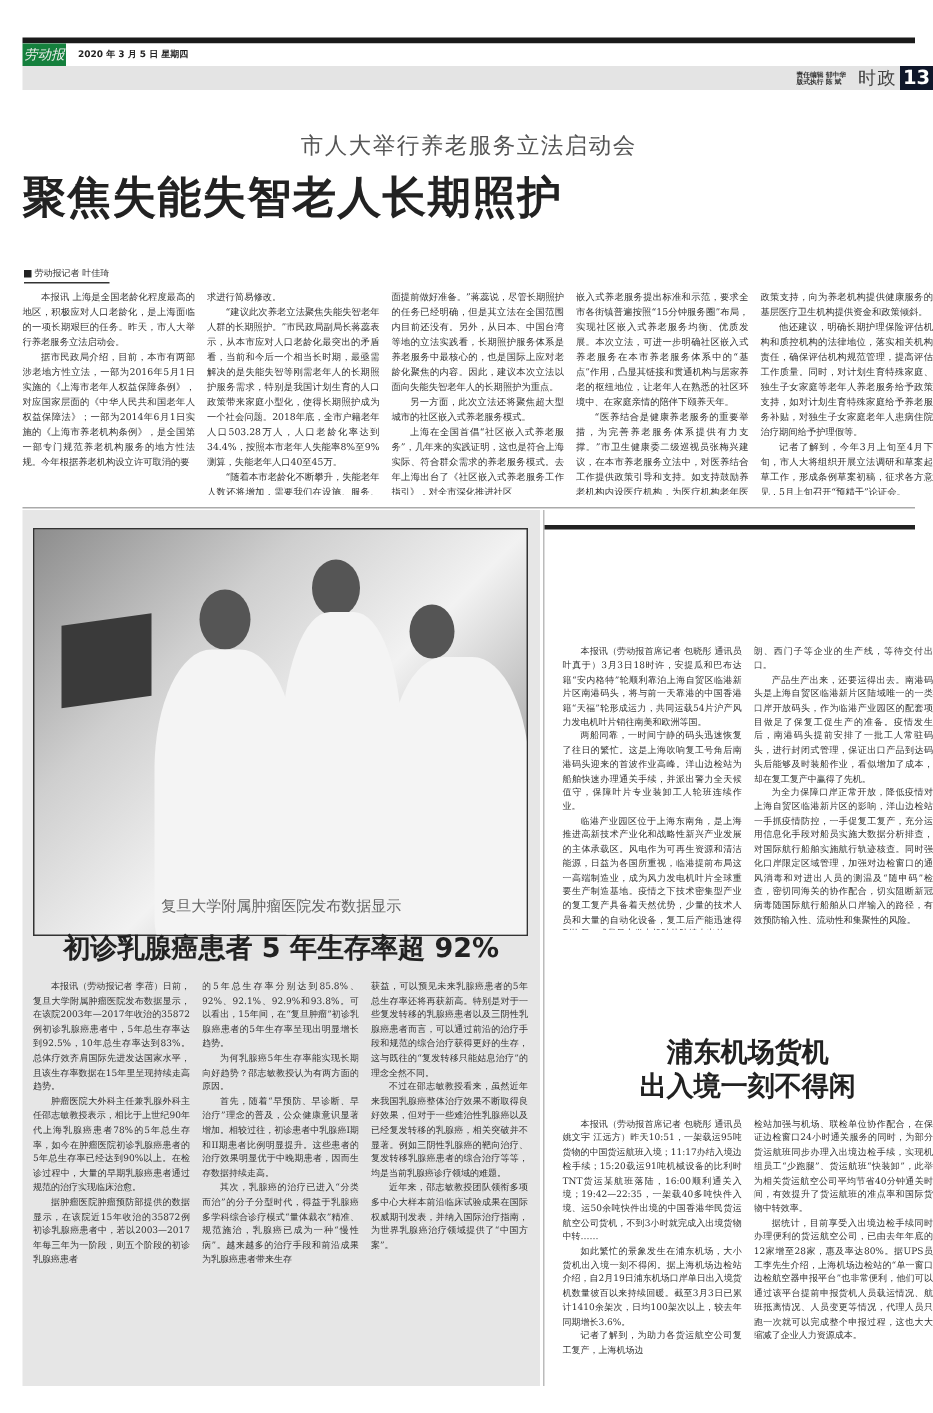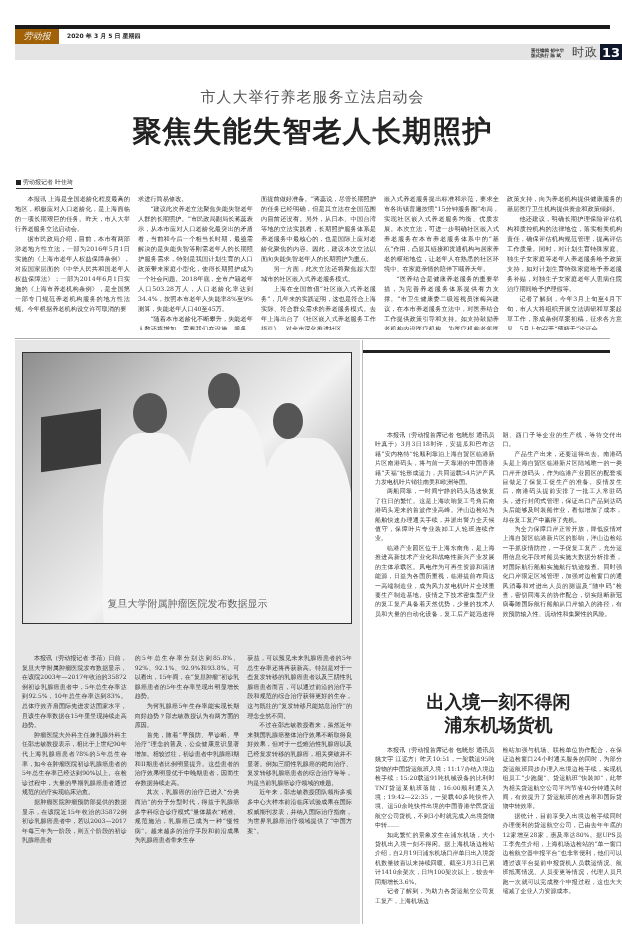--- a/index.html
+++ b/index.html
@@ -1,28 +1,28 @@
 <!DOCTYPE html>
 <html><head>
 <meta charset="utf-8">
 <style>
   * { box-sizing: border-box; margin: 0; padding: 0; }
   body { width: 622px; height: 942px; background: #ffffff; font-family: "DejaVu Serif", serif; color: #222; overflow: hidden; position: relative; }
   .page { position: absolute; left: 15px; top: 0; width: 607px; height: 942px; }
   .topbar { position: absolute; left: 0; top: 25px; width: 595px; height: 4px; background: #1a1a1a; }
   .masthead { position: absolute; left: 0; top: 29px; width: 595px; height: 15px; background: #fff; display: flex; align-items: center; }
-  .logo { width: 44px; height: 15px; background: #a16207; color: #eee; font-size: 9px; font-style: italic; display: flex; align-items: center; justify-content: center; font-family: "DejaVu Serif", serif; }
+  .logo { width: 29px; height: 15px; background: #15803d; color: #eee; font-size: 9px; font-style: italic; display: flex; align-items: center; justify-content: center; font-family: "DejaVu Serif", serif; }
   .date { font-size: 6px; margin-left: 8px; color: #222; font-family: "DejaVu Sans", sans-serif; font-weight: bold; }
   .band { position: absolute; left: 0; top: 44px; width: 595px; height: 16px; background: #e4e4e4; }
   .editors { position: absolute; right: 58px; top: 48px; font-size: 4.5px; line-height: 5px; font-family: "DejaVu Sans", sans-serif; font-weight: bold; color: #333; text-align: left; }
   .section-name { position: absolute; right: 24px; top: 44px; font-size: 12px; color: #444; font-family: Liberation Sans, sans-serif; letter-spacing: 1px; }
   .page-num { position: absolute; right: 0; top: 44px; width: 22px; height: 16px; background: #0f172a; color: #fff; font-family: "DejaVu Sans", sans-serif; font-weight: bold; font-size: 13px; display: flex; align-items: center; justify-content: center; }
 
   .main-sub { position: absolute; left: 0; top: 88px; width: 595px; text-align: center; font-size: 15px; color: #555; letter-spacing: 1px; font-family: "DejaVu Serif", serif; }
-  .main-title { position: absolute; left: 0; top: 112px; width: 595px; text-align: center; font-size: 29px; font-weight: bold; color: #222; font-family: "DejaVu Sans", sans-serif; letter-spacing: 1px; }
+  .main-title { position: absolute; left: 0; top: 112px; width: 595px; text-align: left; font-size: 29px; font-weight: bold; color: #222; font-family: "DejaVu Sans", sans-serif; letter-spacing: 1px; }
 
   .byline { position: absolute; left: 1px; top: 178px; font-size: 6px; font-family: "DejaVu Sans", sans-serif; color: #333; border-bottom: 1px solid #333; padding-bottom: 1px; }
   .byline .sq { display: inline-block; width: 5px; height: 5px; background: #222; margin-right: 2px; vertical-align: middle; }
 
   .cols { position: absolute; left: 0; top: 194px; width: 607px; height: 136px; display: flex; gap: 8px; }
   .col { flex: 1; font-size: 6.2px; line-height: 10px; text-align: justify; color: #333; overflow: hidden; }
   .col p { text-indent: 2em; }
   .col p.noindent { text-indent: 0; }
 
   .divider-top { position: absolute; left: 0; top: 338px; width: 595px; height: 1px; background: #aaa; }
@@ -103,20 +103,21 @@
       <div class="screen"></div>
       <div class="head" style="left:110px;top:40px;width:34px;height:40px;"></div>
       <div class="fig" style="left:80px;top:80px;width:95px;height:200px;"></div>
       <div class="head" style="left:185px;top:20px;width:32px;height:38px;"></div>
       <div class="fig" style="left:165px;top:55px;width:80px;height:220px;"></div>
       <div class="head" style="left:250px;top:50px;width:30px;height:36px;"></div>
       <div class="fig" style="left:235px;top:85px;width:95px;height:200px;"></div>
     </div>
   </div>
   <div class="photo-caption">复旦大学附属肿瘤医院发布数据显示</div>
+  <div class="feature-title">初诊乳腺癌患者 5 年生存率超 92%</div>
   <div class="fcols">
     <div class="col">
         <p>本报讯（劳动报记者 李蓓）日前，复旦大学附属肿瘤医院发布数据显示，在该院2003年—2017年收治的35872例初诊乳腺癌患者中，5年总生存率达到92.5%，10年总生存率达到83%。总体疗效齐肩国际先进发达国家水平，且该生存率数据在15年里呈现持续走高趋势。</p>
         <p>肿瘤医院大外科主任兼乳腺外科主任邵志敏教授表示，相比于上世纪90年代上海乳腺癌患者78%的5年总生存率，如今在肿瘤医院初诊乳腺癌患者的5年总生存率已经达到90%以上。在检诊过程中，大量的早期乳腺癌患者通过规范的治疗实现临床治愈。</p>
         <p>据肿瘤医院肿瘤预防部提供的数据显示，在该院近15年收治的35872例初诊乳腺癌患者中，若以2003—2017年每三年为一阶段，则五个阶段的初诊乳腺癌患者</p>
       </div>
     <div class="col">
         <p class="noindent">的5年总生存率分别达到85.8%、92%、92.1%、92.9%和93.8%。可以看出，15年间，在“复旦肿瘤”初诊乳腺癌患者的5年生存率呈现出明显增长趋势。</p>
         <p>为何乳腺癌5年生存率能实现长期向好趋势？邵志敏教授认为有两方面的原因。</p>
         <p>首先，随着“早预防、早诊断、早治疗”理念的普及，公众健康意识显著增加。相较过往，初诊患者中乳腺癌I期和II期患者比例明显提升。这些患者的治疗效果明显优于中晚期患者，因而生存数据持续走高。</p>
@@ -138,22 +139,22 @@
         <p>临港产业园区位于上海东南角，是上海推进高新技术产业化和战略性新兴产业发展的主体承载区。风电作为可再生资源和清洁能源，日益为各国所重视，临港提前布局这一高端制造业，成为风力发电机叶片全球重要生产制造基地。疫情之下技术密集型产业的复工复产具备着天然优势，少量的技术人员和大量的自动化设备，复工后产能迅速得到恢复，成品风力发电机叶片陆续走出艾</p>
       </div>
     <div class="col">
         <p class="noindent">朗、西门子等企业的生产线，等待交付出口。</p>
         <p>产品生产出来，还要运得出去。南港码头是上海自贸区临港新片区陆域唯一的一类口岸开放码头，作为临港产业园区的配套项目做足了保复工促生产的准备。疫情发生后，南港码头提前安排了一批工人常驻码头，进行封闭式管理，保证出口产品到达码头后能够及时装船作业，看似增加了成本，却在复工复产中赢得了先机。</p>
         <p>为全力保障口岸正常开放，降低疫情对上海自贸区临港新片区的影响，洋山边检站一手抓疫情防控，一手促复工复产，充分运用信息化手段对船员实施大数据分析排查，对国际航行船舶实施航行轨迹核查。同时强化口岸限定区域管理，加强对边检窗口的通风消毒和对进出人员的测温及“随申码”检查，密切同海关的协作配合，切实阻断新冠病毒随国际航行船舶从口岸输入的路径，有效预防输入性、流动性和集聚性的风险。</p>
       </div>
   </div>
 
   <div class="r-title2">
+    <div>浦东机场货机</div>
     <div>出入境一刻不得闲</div>
-    <div>浦东机场货机</div>
   </div>
   <div class="rcols2">
     <div class="col">
         <p>本报讯（劳动报首席记者 包晓彤 通讯员 姚文宇 江远方）昨天10:51，一架载运95吨货物的中国货运航班入境；11:17办结入境边检手续；15:20载运91吨机械设备的比利时TNT货运某航班落陆，16:00顺利通关入境；19:42—22:35，一架载40多吨快件入境、运50余吨快件出境的中国香港华民货运航空公司货机，不到3小时就完成入出境货物中转……</p>
         <p>如此繁忙的景象发生在浦东机场，大小货机出入境一刻不得闲。据上海机场边检站介绍，自2月19日浦东机场口岸单日出入境货机数量彼百以来持续回暖。截至3月3日已累计1410余架次，日均100架次以上，较去年同期增长3.6%。</p>
         <p>记者了解到，为助力各货运航空公司复工复产，上海机场边</p>
       </div>
     <div class="col">
         <p class="noindent">检站加强与机场、联检单位协作配合，在保证边检窗口24小时通关服务的同时，为部分货运航班同步办理入出境边检手续，实现机组员工“少跑腿”、货运航班“快装卸”，此举为相关货运航空公司平均节省40分钟通关时间，有效提升了货运航班的准点率和国际货物中转效率。</p>
         <p>据统计，目前享受入出境边检手续同时办理便利的货运航空公司，已由去年年底的12家增至28家，惠及率达80%。据UPS员工李先生介绍，上海机场边检站的“单一窗口边检航空器申报平台”也非常便利，他们可以通过该平台提前申报货机人员载运情况、航班抵离情况、人员变更等情况，代理人员只跑一次就可以完成整个申报过程，这也大大缩减了企业人力资源成本。</p>

